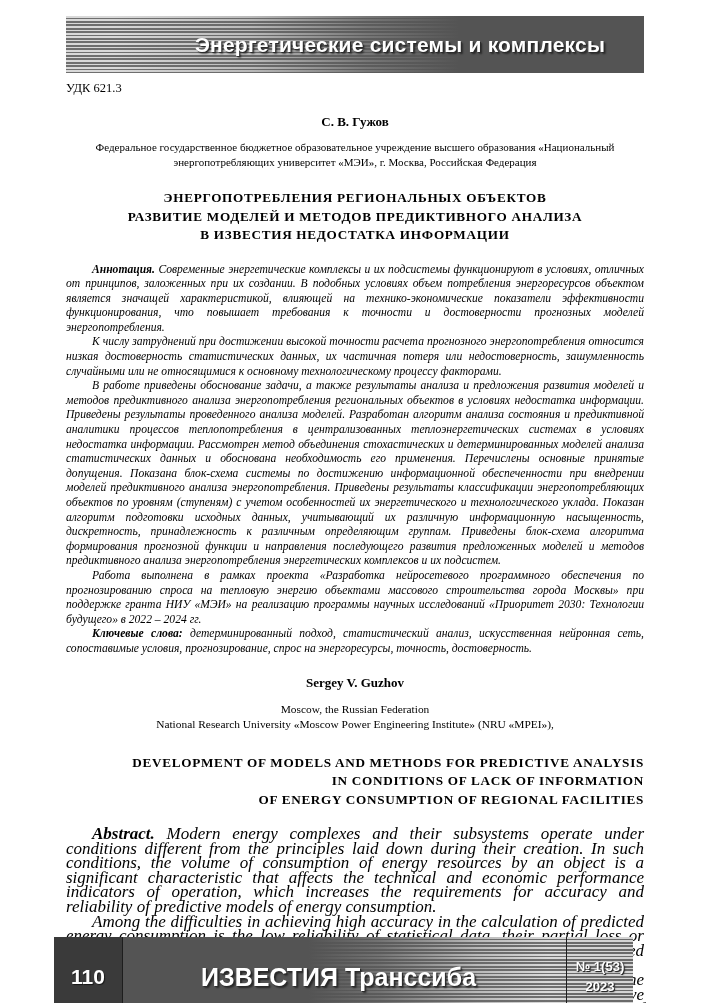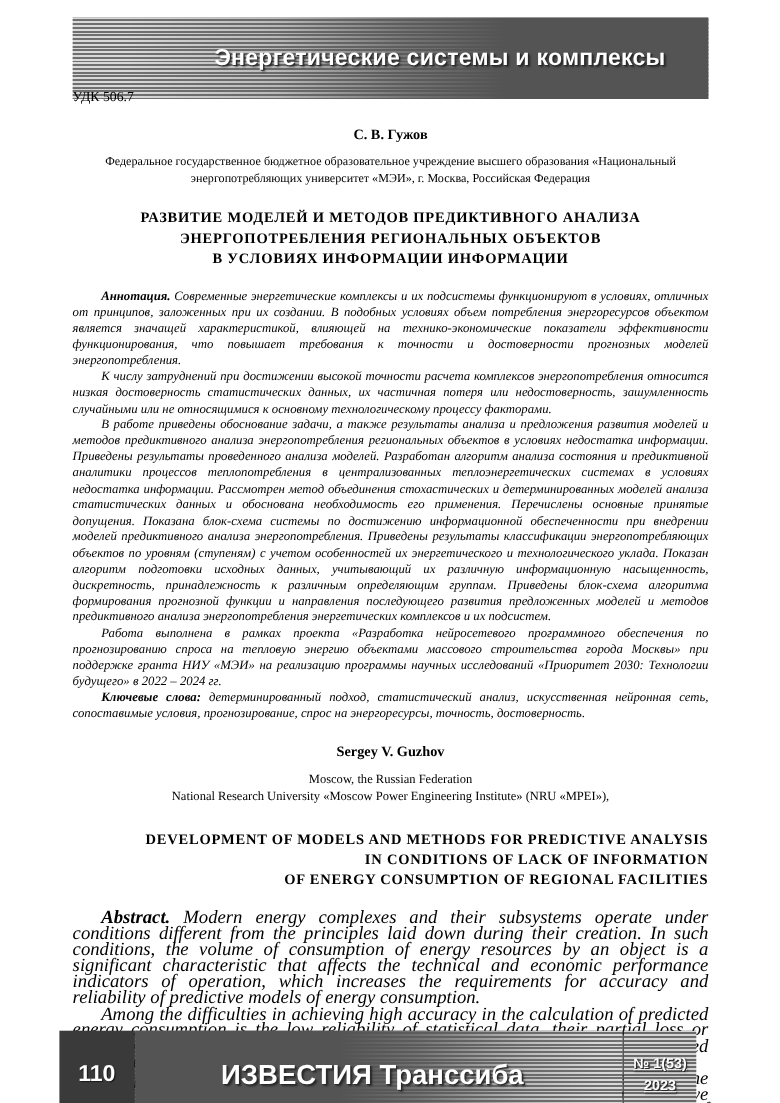--- a/index.html
+++ b/index.html
@@ -20,21 +20,21 @@
     position: absolute;
     inset: 0;
   }
 
   
   .banner {
     position: absolute;
     left: 66px;
     top: 16px;
     width: 578px;
-    height: 74px;
+    height: 57px;
     background:
       linear-gradient(to right,
         rgba(255,255,255,0) 0%,
         rgba(255,255,255,0) 8%,
         rgba(90,90,90,0.25) 32%,
         rgba(86,86,86,0.75) 52%,
         rgba(84,84,84,1) 68%,
         rgba(84,84,84,1) 100%),
       repeating-linear-gradient(
         to bottom,
@@ -218,52 +218,51 @@
   .footer-issue .ln {
     font-family: "Liberation Sans", sans-serif;
     font-weight: bold;
     font-size: 13px;
     color: #ffffff;
     text-shadow:
       1px 1px 0 #2b2b2b,
       1px 1px 2px rgba(0,0,0,0.7);
     line-height: 20px;
     white-space: nowrap;
-    text-decoration: underline;
   }
 </style>
 </head>
 <body>
 
 <div class="page">
 
   <div class="banner">
     <div class="banner-title">Энергетические системы и комплексы</div>
   </div>
 
   <div class="content">
 
-    <div class="udk">УДК 506.7</div>
+    <div class="udk">УДК 621.3</div>
 
     <div class="author-ru">С. В. Гужов</div>
 
     <div class="affil-ru">
       <div>Федеральное государственное бюджетное образовательное учреждение высшего образования «Национальный</div>
       <div>энергопотребляющих университет «МЭИ», г. Москва, Российская Федерация</div>
     </div>
 
     <div class="title-ru">
+      <div>ЭНЕРГОПОТРЕБЛЕНИЯ РЕГИОНАЛЬНЫХ ОБЪЕКТОВ</div>
       <div>РАЗВИТИЕ МОДЕЛЕЙ И МЕТОДОВ ПРЕДИКТИВНОГО АНАЛИЗА</div>
-      <div>ЭНЕРГОПОТРЕБЛЕНИЯ РЕГИОНАЛЬНЫХ ОБЪЕКТОВ</div>
-      <div>В УСЛОВИЯХ ИНФОРМАЦИИ ИНФОРМАЦИИ</div>
+      <div>В ИЗВЕСТИЯ НЕДОСТАТКА ИНФОРМАЦИИ</div>
     </div>
 
     <div class="abstract-ru">
       <p><b>Аннотация.</b><span> Современные энергетические комплексы и их подсистемы функционируют в условиях, отличных от принципов, заложенных при их создании. В подобных условиях объем потребления энергоресурсов объектом является значащей характеристикой, влияющей на технико-экономические показатели эффективности функционирования, что повышает требования к точности и достоверности прогнозных моделей энергопотребления.</span></p>
-      <p>К числу затруднений при достижении высокой точности расчета комплексов энергопотребления относится низкая достоверность статистических данных, их частичная потеря или недостоверность, зашумленность случайными или не относящимися к основному технологическому процессу факторами.</p>
+      <p>К числу затруднений при достижении высокой точности расчета прогнозного энергопотребления относится низкая достоверность статистических данных, их частичная потеря или недостоверность, зашумленность случайными или не относящимися к основному технологическому процессу факторами.</p>
       <p>В работе приведены обоснование задачи, а также результаты анализа и предложения развития моделей и методов предиктивного анализа энергопотребления региональных объектов в условиях недостатка информации. Приведены результаты проведенного анализа моделей. Разработан алгоритм анализа состояния и предиктивной аналитики процессов теплопотребления в централизованных теплоэнергетических системах в условиях недостатка информации. Рассмотрен метод объединения стохастических и детерминированных моделей анализа статистических данных и обоснована необходимость его применения. Перечислены основные принятые допущения. Показана блок-схема системы по достижению информационной обеспеченности при внедрении моделей предиктивного анализа энергопотребления. Приведены результаты классификации энергопотребляющих объектов по уровням (ступеням) с учетом особенностей их энергетического и технологического уклада. Показан алгоритм подготовки исходных данных, учитывающий их различную информационную насыщенность, дискретность, принадлежность к различным определяющим группам. Приведены блок-схема алгоритма формирования прогнозной функции и направления последующего развития предложенных моделей и методов предиктивного анализа энергопотребления энергетических комплексов и их подсистем.</p>
       <p>Работа выполнена в рамках проекта «Разработка нейросетевого программного обеспечения по прогнозированию спроса на тепловую энергию объектами массового строительства города Москвы» при поддержке гранта НИУ «МЭИ» на реализацию программы научных исследований «Приоритет 2030: Технологии будущего» в 2022 – 2024 гг.</p>
       <p><b>Ключевые слова:</b><span> детерминированный подход, статистический анализ, искусственная нейронная сеть, сопоставимые условия, прогнозирование, спрос на энергоресурсы, точность, достоверность.</span></p>
     </div>
 
     <div class="author-en">Sergey V. Guzhov</div>
 
     <div class="affil-en">
       <div>Moscow, the Russian Federation</div>
       <div>National Research University «Moscow Power Engineering Institute» (NRU «MPEI»),</div>

